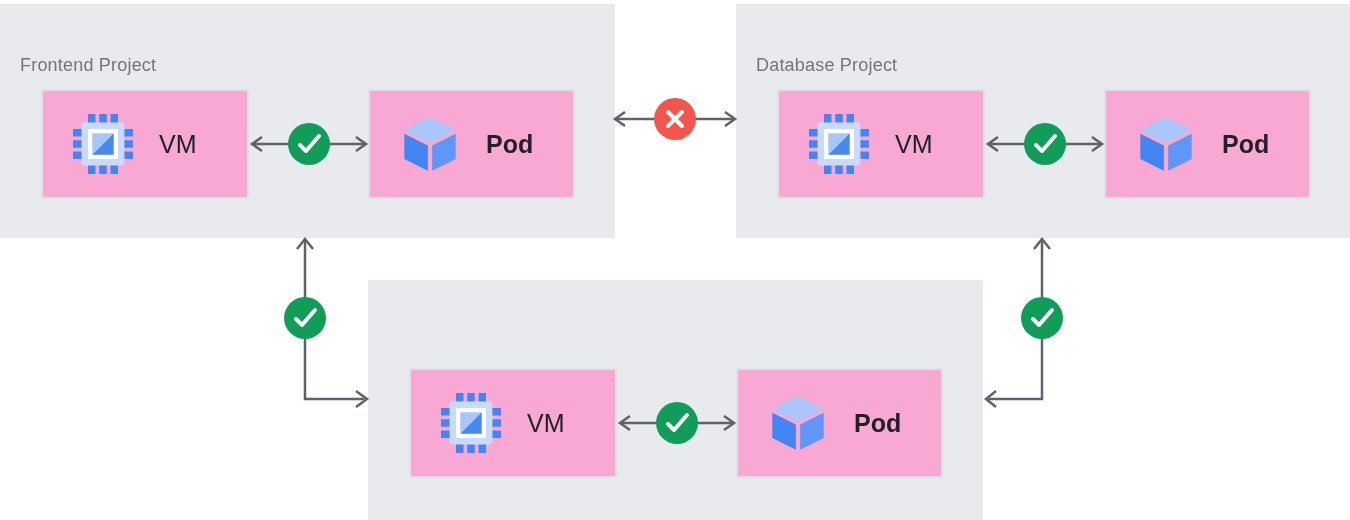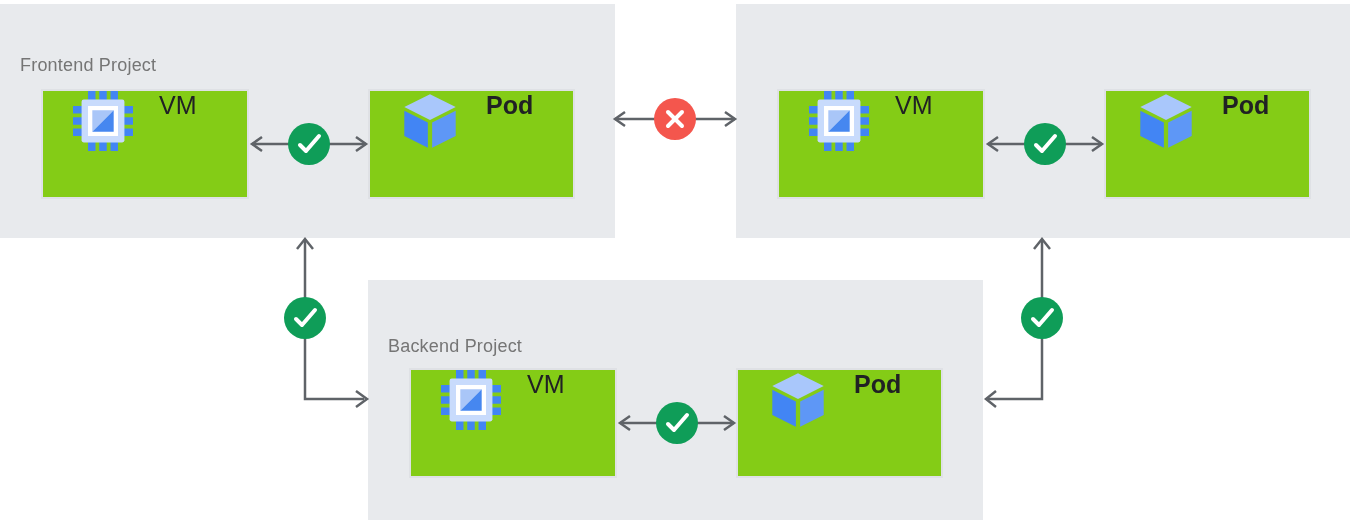--- a/index.html
+++ b/index.html
@@ -15,22 +15,22 @@
   .panel-backend  { left: 368px; top: 280px; width: 615px; height: 240px; }
 
   .panel-title {
     position: absolute; left: 20px; top: 27px;
     font-size: 18px; color: #757575; letter-spacing: 0.2px; margin-top: 24px;
   }
   .panel-backend .panel-title { top: 32px; }
 
   .node-box {
     position: absolute; top: 85px; width: 208px; height: 110px;
-    background: #84cc16; border: 2px solid #DFE1E5; box-sizing: border-box;
-    display: flex; align-items: flex-start;
+    background: #f9a8d4; border: 2px solid #DFE1E5; box-sizing: border-box;
+    display: flex; align-items: center;
   }
   .panel-backend .node-box { top: 88px; }
   .vm-box  { left: 41px; }
   .pod-box { left: 368px; width: 207px; font-weight: bold; }
 
   .node-icon { margin-left: 30px; flex: 0 0 auto; }
   .node-label { margin-left: 26px; font-size: 25px; color: #202124; }
 
   .inner-link { position: absolute; left: 248px; top: 116px; }
   .panel-backend .inner-link { top: 119px; }
@@ -88,20 +88,21 @@
         <path d="M 108,17 L 118,24 L 108,31"></path>
       </g>
       <g>
         <circle cx="61" cy="24" r="21" fill="#0F9D58"></circle>
         <polyline points="52,25 58,31 71,16" fill="none" stroke="#FFFFFF" stroke-width="4" stroke-linecap="round" stroke-linejoin="round"></polyline>
       </g>
     </svg>
   </section>
 
   <section class="panel panel-database">
+    <div class="panel-title">Database Project</div>
 
     <div class="node-box vm-box">
       <svg class="node-icon" width="60" height="60" viewBox="0 0 56 56">
         <g fill="#4285F4">
           <rect x="14" y="0" width="7" height="9"></rect>
             <rect x="24.5" y="0" width="7" height="9"></rect>
             <rect x="35" y="0" width="7" height="9"></rect>
           <rect x="14" y="47" width="7" height="9"></rect>
             <rect x="24.5" y="47" width="7" height="9"></rect>
             <rect x="35" y="47" width="7" height="9"></rect>
@@ -136,21 +137,20 @@
         <path d="M 108,17 L 118,24 L 108,31"></path>
       </g>
       <g>
         <circle cx="61" cy="24" r="21" fill="#0F9D58"></circle>
         <polyline points="52,25 58,31 71,16" fill="none" stroke="#FFFFFF" stroke-width="4" stroke-linecap="round" stroke-linejoin="round"></polyline>
       </g>
     </svg>
   </section>
 
   <section class="panel panel-backend">
-    <div class="panel-title">Backend Project</div>
 
     <div class="node-box vm-box">
       <svg class="node-icon" width="60" height="60" viewBox="0 0 56 56">
         <g fill="#4285F4">
           <rect x="14" y="0" width="7" height="9"></rect>
             <rect x="24.5" y="0" width="7" height="9"></rect>
             <rect x="35" y="0" width="7" height="9"></rect>
           <rect x="14" y="47" width="7" height="9"></rect>
             <rect x="24.5" y="47" width="7" height="9"></rect>
             <rect x="35" y="47" width="7" height="9"></rect>

